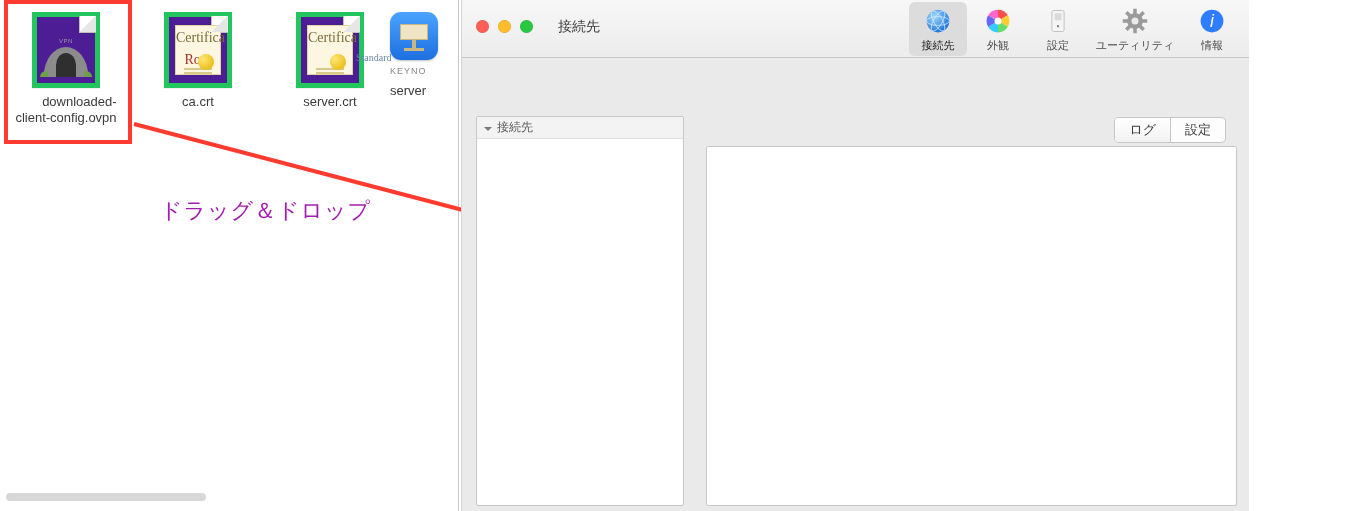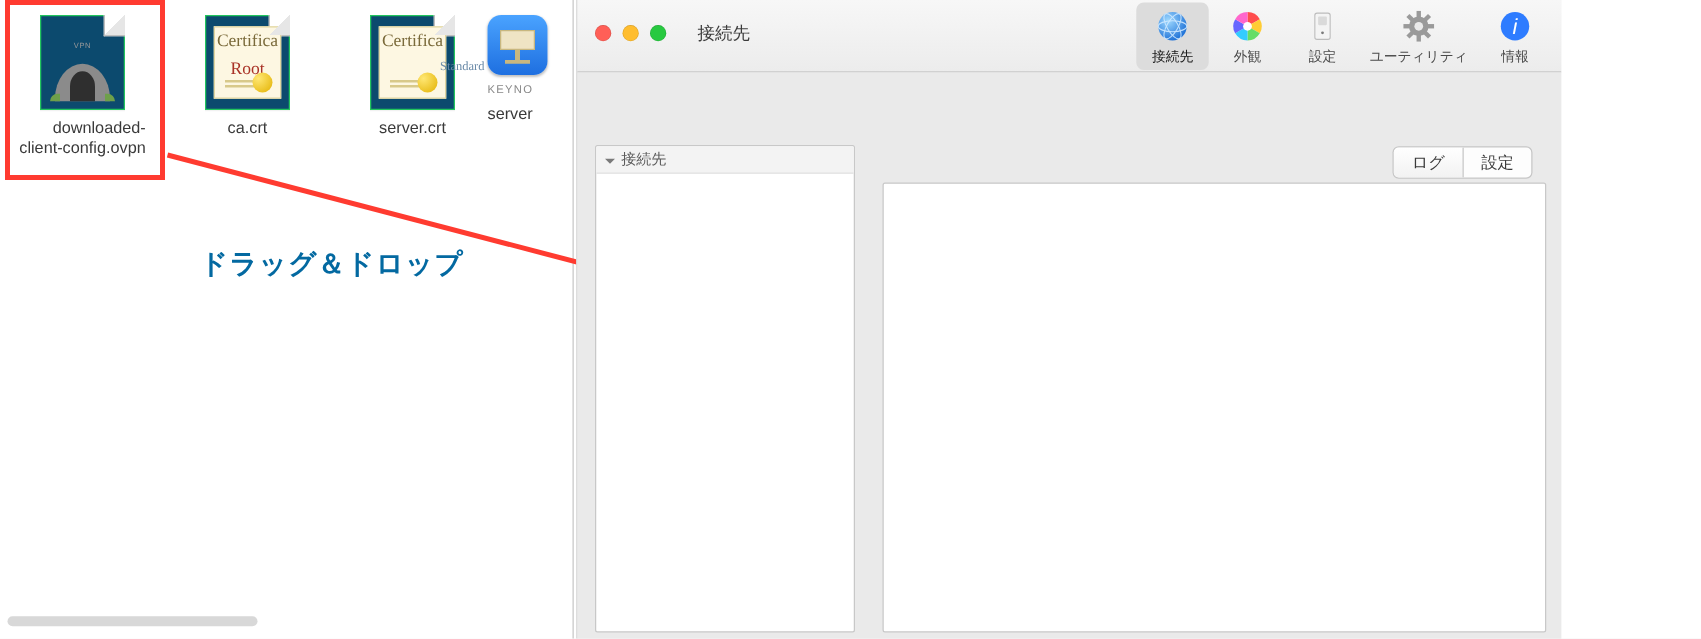--- a/index.html
+++ b/index.html
@@ -47,22 +47,22 @@
       color: #3a3a3a;
       text-align: right;
       line-height: 1.2;
       white-space: pre-line;
     }
 
     
     .doc {
       width: 68px; height: 76px;
       position: relative;
-      background: #0c4a6e;
-      border: 1px solid #22c55e;
+      background: #4c1d95;
+      border: 5px solid #22c55e;
       box-shadow: 0 1px 0 rgba(0,0,0,.05);
     }
     .doc::before { 
       content: "";
       position: absolute;
       top: -1px; right: -1px;
       width: 16px; height: 16px;
       background: #fff;
       border-left: 1px solid #bfbfbf;
       border-bottom: 1px solid #bfbfbf;
@@ -175,22 +175,22 @@
       left: 4px; top: 0;
       width: 128px; height: 144px;
       border: 4px solid #ff3b30;
       pointer-events: none;
     }
 
     
     .annot {
       position: absolute;
       left: 160px; top: 196px;
-      font-size: 22px; font-weight: 700;
-      color: #0369a1;
+      font-size: 22px; font-weight: 400;
+      color: #a21caf;
       letter-spacing: 1px;
     }
     .arrow-svg {
       position: absolute;
       left: 130px; top: 120px;
       width: 480px; height: 200px;
       pointer-events: none;
       overflow: visible;
     }
 

